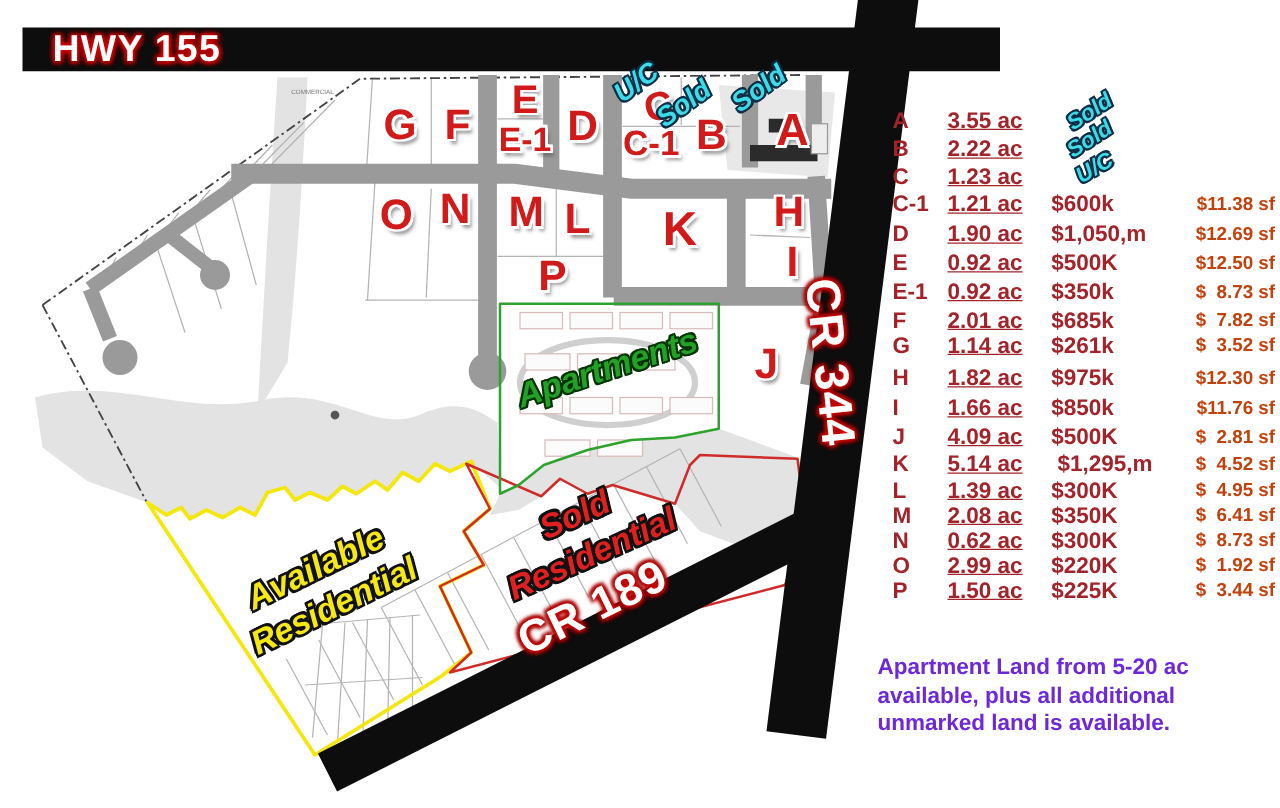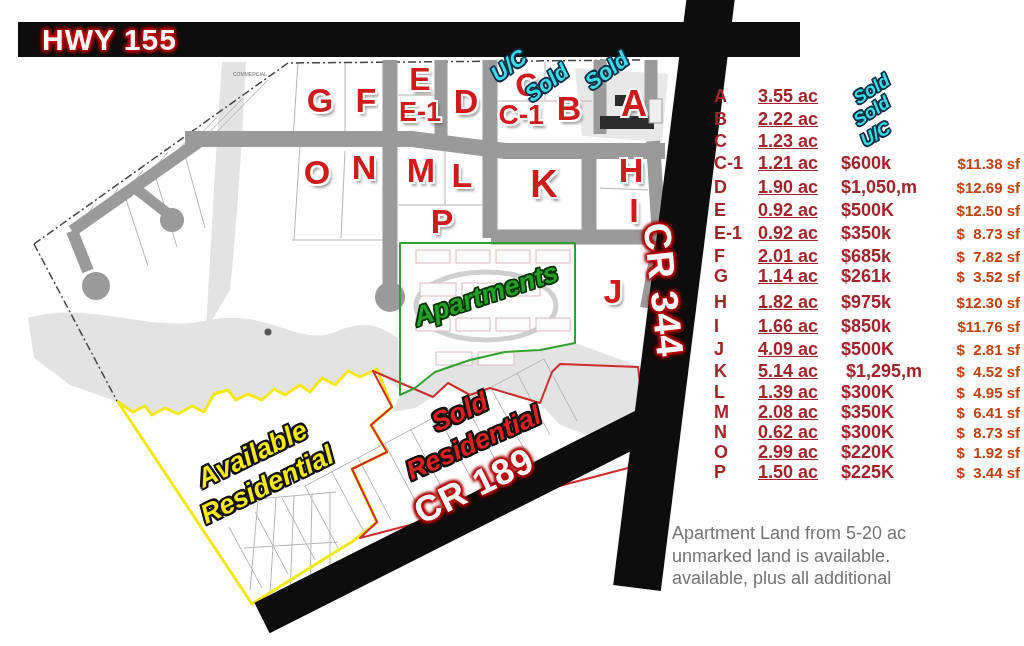--- a/index.html
+++ b/index.html
@@ -63,21 +63,21 @@
   .commercial-note{position:absolute;left:233px;top:71px;font-size:5px;color:#777;line-height:1.2;}
 
   
   .price-row{position:absolute;left:700px;width:322px;height:24px;font-weight:bold;font-size:18px;color:#a2242a;}
   .price-row span{position:absolute;top:0;white-space:pre;}
   .c-lot{left:14px;}
   .c-acres{left:58px;text-decoration:underline;}
   .c-price{left:141px;}
   .c-sf{right:2px;top:2px !important;text-align:right;color:#c2410c;font-size:15px;}
   .c-status{font-size:18px;}
-  .footer-note{position:absolute;left:672px;top:522px;font-size:18px;font-weight:normal;color:#737373;line-height:1.26;}
+  .footer-note{position:absolute;left:702px;top:522px;font-size:18px;font-weight:bold;color:#6d28d9;line-height:1.26;}
 </style>
 </head>
 <body>
 
 <div id="stage">
 
   <svg class="decor" width="1024" height="646" viewBox="0 0 1024 646">
 
     <g fill="#e3e3e3" stroke="none">
       <path d="M222,62 L246,62 C242,140 238,210 230,290 L206,330 C211,240 216,150 222,62 Z"></path>
@@ -349,16 +349,16 @@
       <div class="price-row" style="top: 462px;">
         <span class="c-lot">P</span>
         <span class="c-acres">1.50 ac</span>
         <span class="c-price">$225K</span>
         <span class="c-sf">$  3.44 sf</span>
       </div>
     </div>
 
   <div class="footer-note">
     <div>Apartment Land from 5-20 ac</div>
+    <div>available, plus all additional</div>
     <div>unmarked land is available.</div>
-    <div>available, plus all additional</div>
   </div>
 </div>
 
 </body></html>

